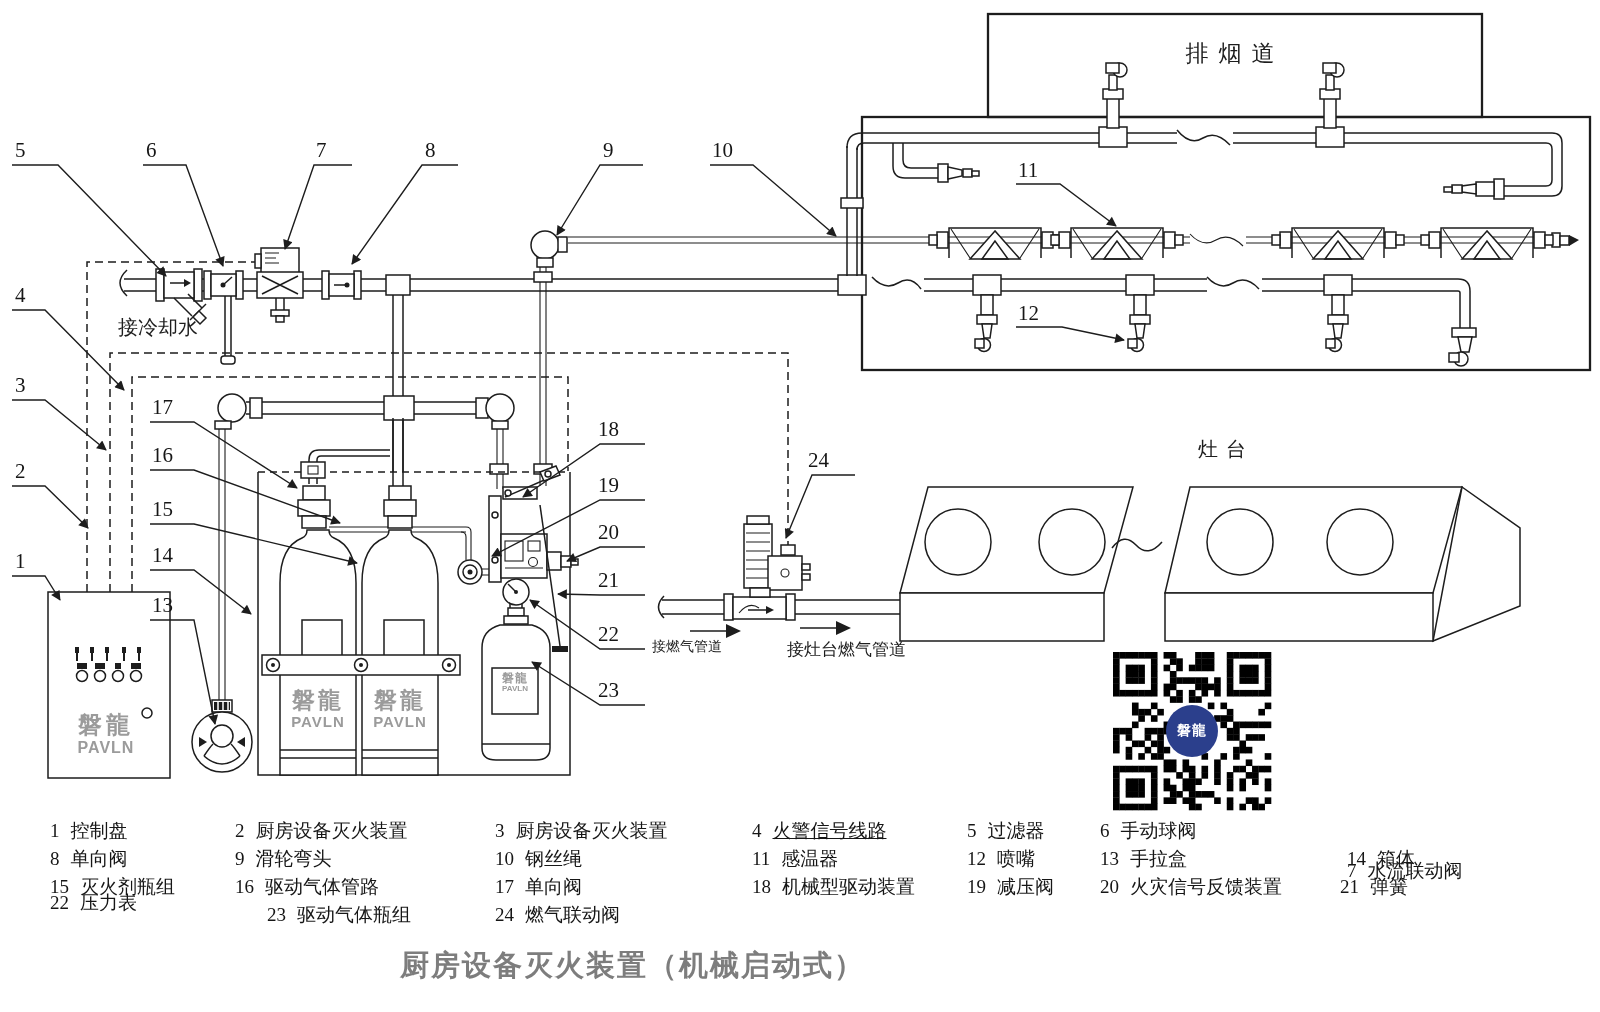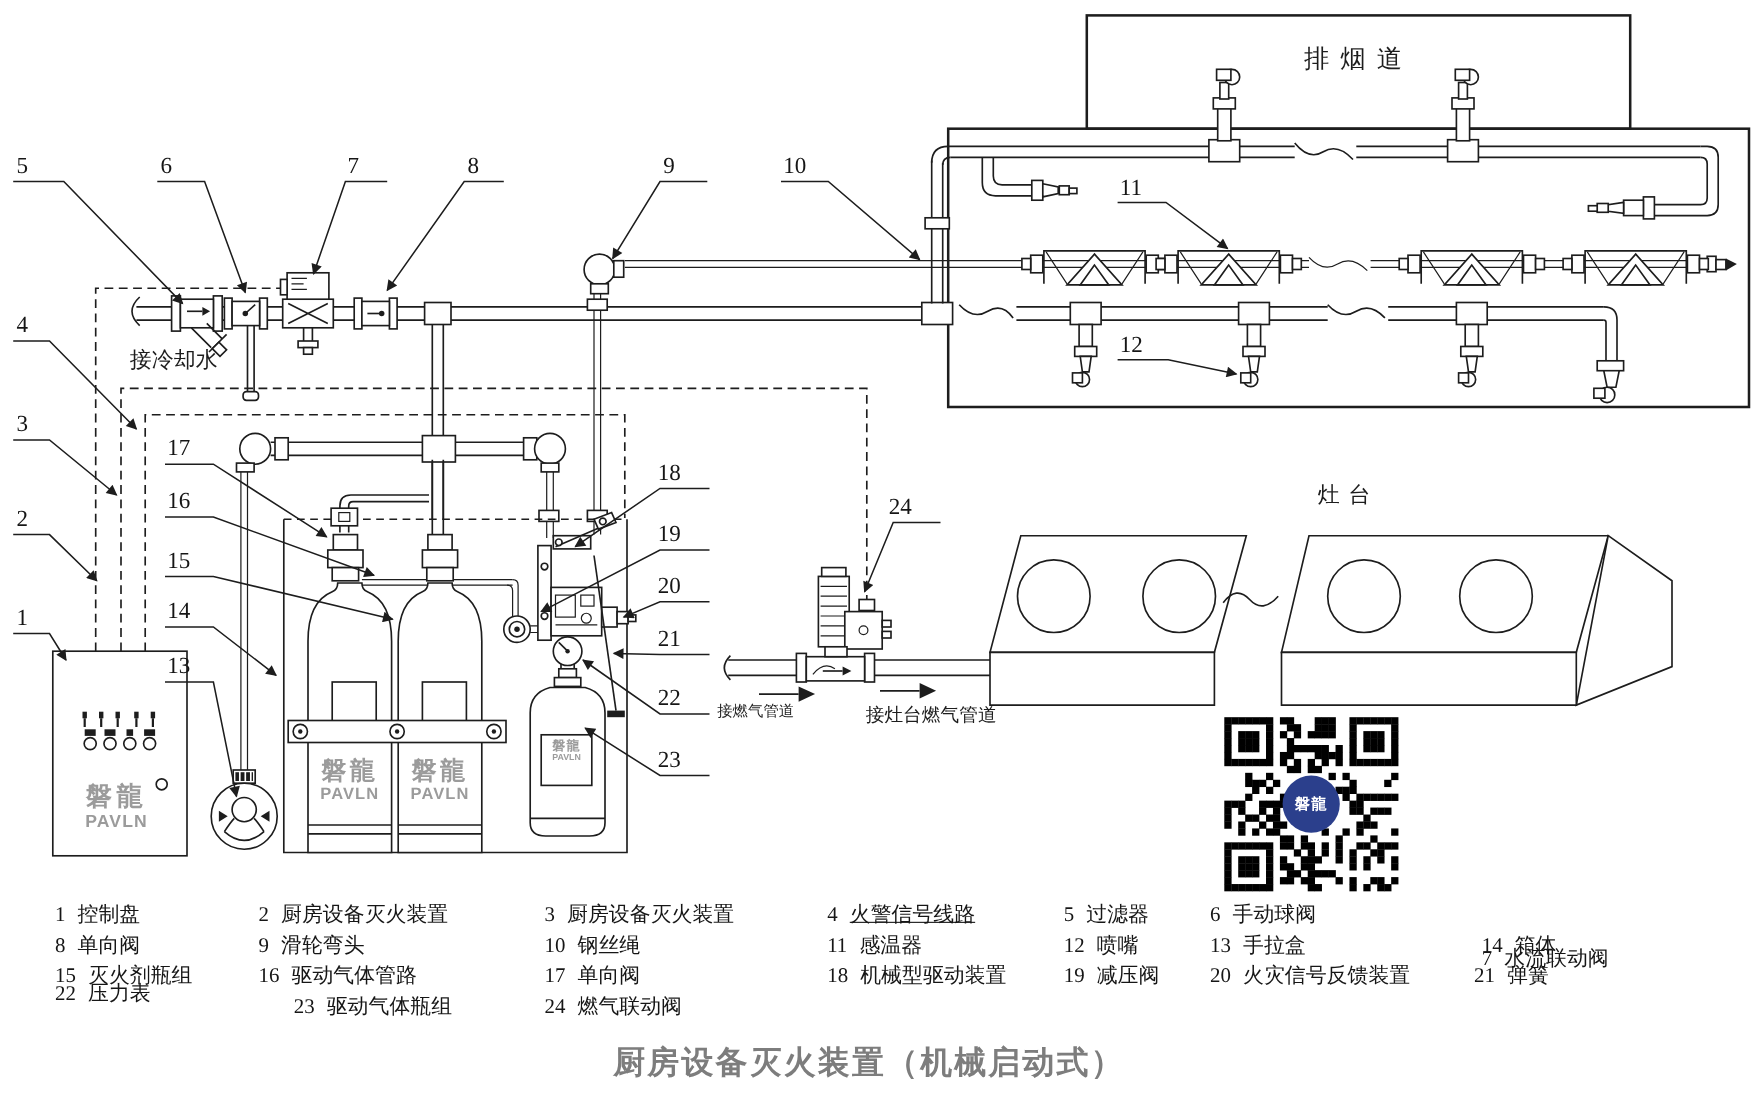--- a/index.html
+++ b/index.html
@@ -12,21 +12,21 @@
   .t{stroke:#1d1d1d;fill:none;stroke-width:1.1}
   .w{stroke:#1d1d1d;fill:#fff;stroke-width:1.5}
   .d{stroke:#1d1d1d;fill:none;stroke-width:1.5;stroke-dasharray:8 5}
   .k{fill:#1d1d1d;stroke:none}
   #callout-lines polyline{stroke:#1d1d1d;fill:none;stroke-width:1.4}
   
   .ov{position:absolute;white-space:nowrap;color:#1d1d1d}
   .co-num{position:absolute;font-size:21px;color:#161616;white-space:nowrap}
   .lg-item{position:absolute;font-size:19px;color:#161616;white-space:nowrap}
   .lg-num{display:inline-block;margin-right:11px}
-  #page-title{position:absolute;left:400px;top:946px;width:780px;text-align:center;
+  #page-title{position:absolute;left:400px;top:946px;width:780px;
     font-family:"Liberation Sans","DejaVu Sans",sans-serif;font-weight:bold;font-size:29px;
     letter-spacing:2px;color:#7d7d7d}
   .brand{position:absolute;text-align:center;color:#9b9b9b;
     font-family:"Liberation Sans","DejaVu Sans",sans-serif;font-weight:bold;line-height:1.12}
   .brand .cn{display:block;letter-spacing:4px}
   .brand .en{display:block;letter-spacing:1px}
   #brand-panel{left:50px;top:712px;width:112px}
   #brand-panel .cn{font-size:24px}  #brand-panel .en{font-size:16px}
   #brand-cyl-left{left:283px;top:688px;width:70px}
   #brand-cyl-right{left:365px;top:688px;width:70px}

